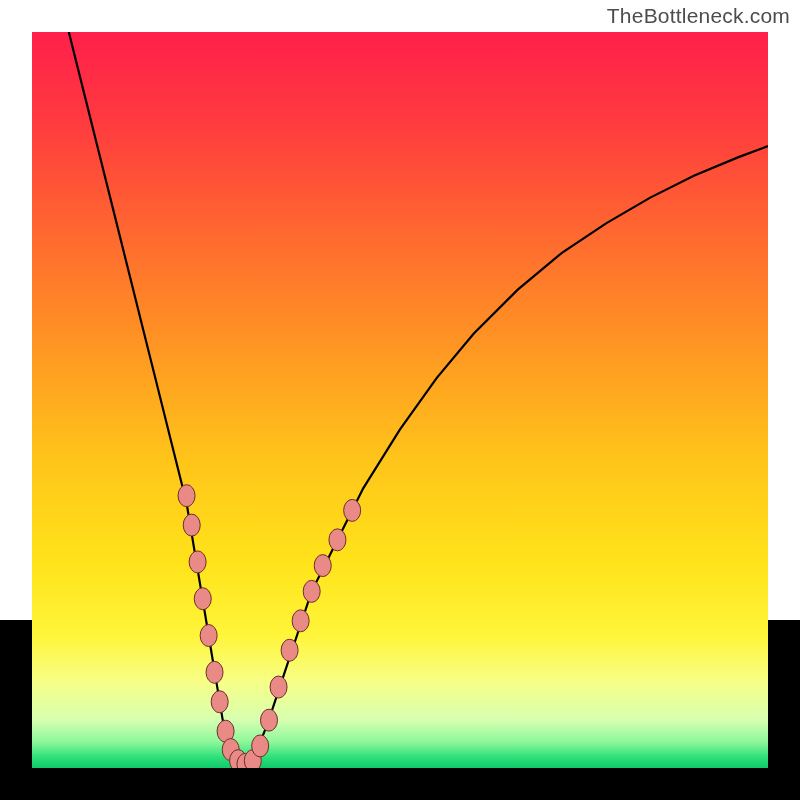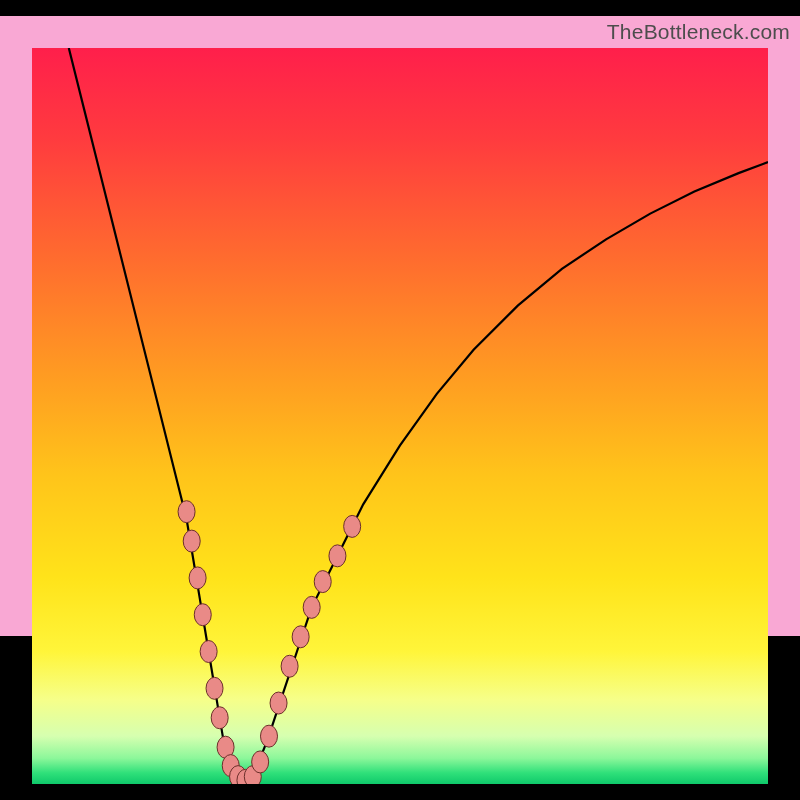--- a/index.html
+++ b/index.html
@@ -7,24 +7,24 @@
     padding: 0;
     width: 800px;
     height: 800px;
     overflow: hidden;
     background: #000;
     font-family: Arial, Helvetica, sans-serif;
   }
   .frame {
     position: absolute;
     left: 0;
-    top: 16px;
+    top: 0;
     width: 800px;
     height: 620px;
-    background: #f9a8d4;
+    background: #ffffff;
   }
   .plot {
     position: absolute;
     left: 32px;
     top: 32px;
     width: 736px;
     height: 736px;
   }
   .plot svg {
     display: block;

